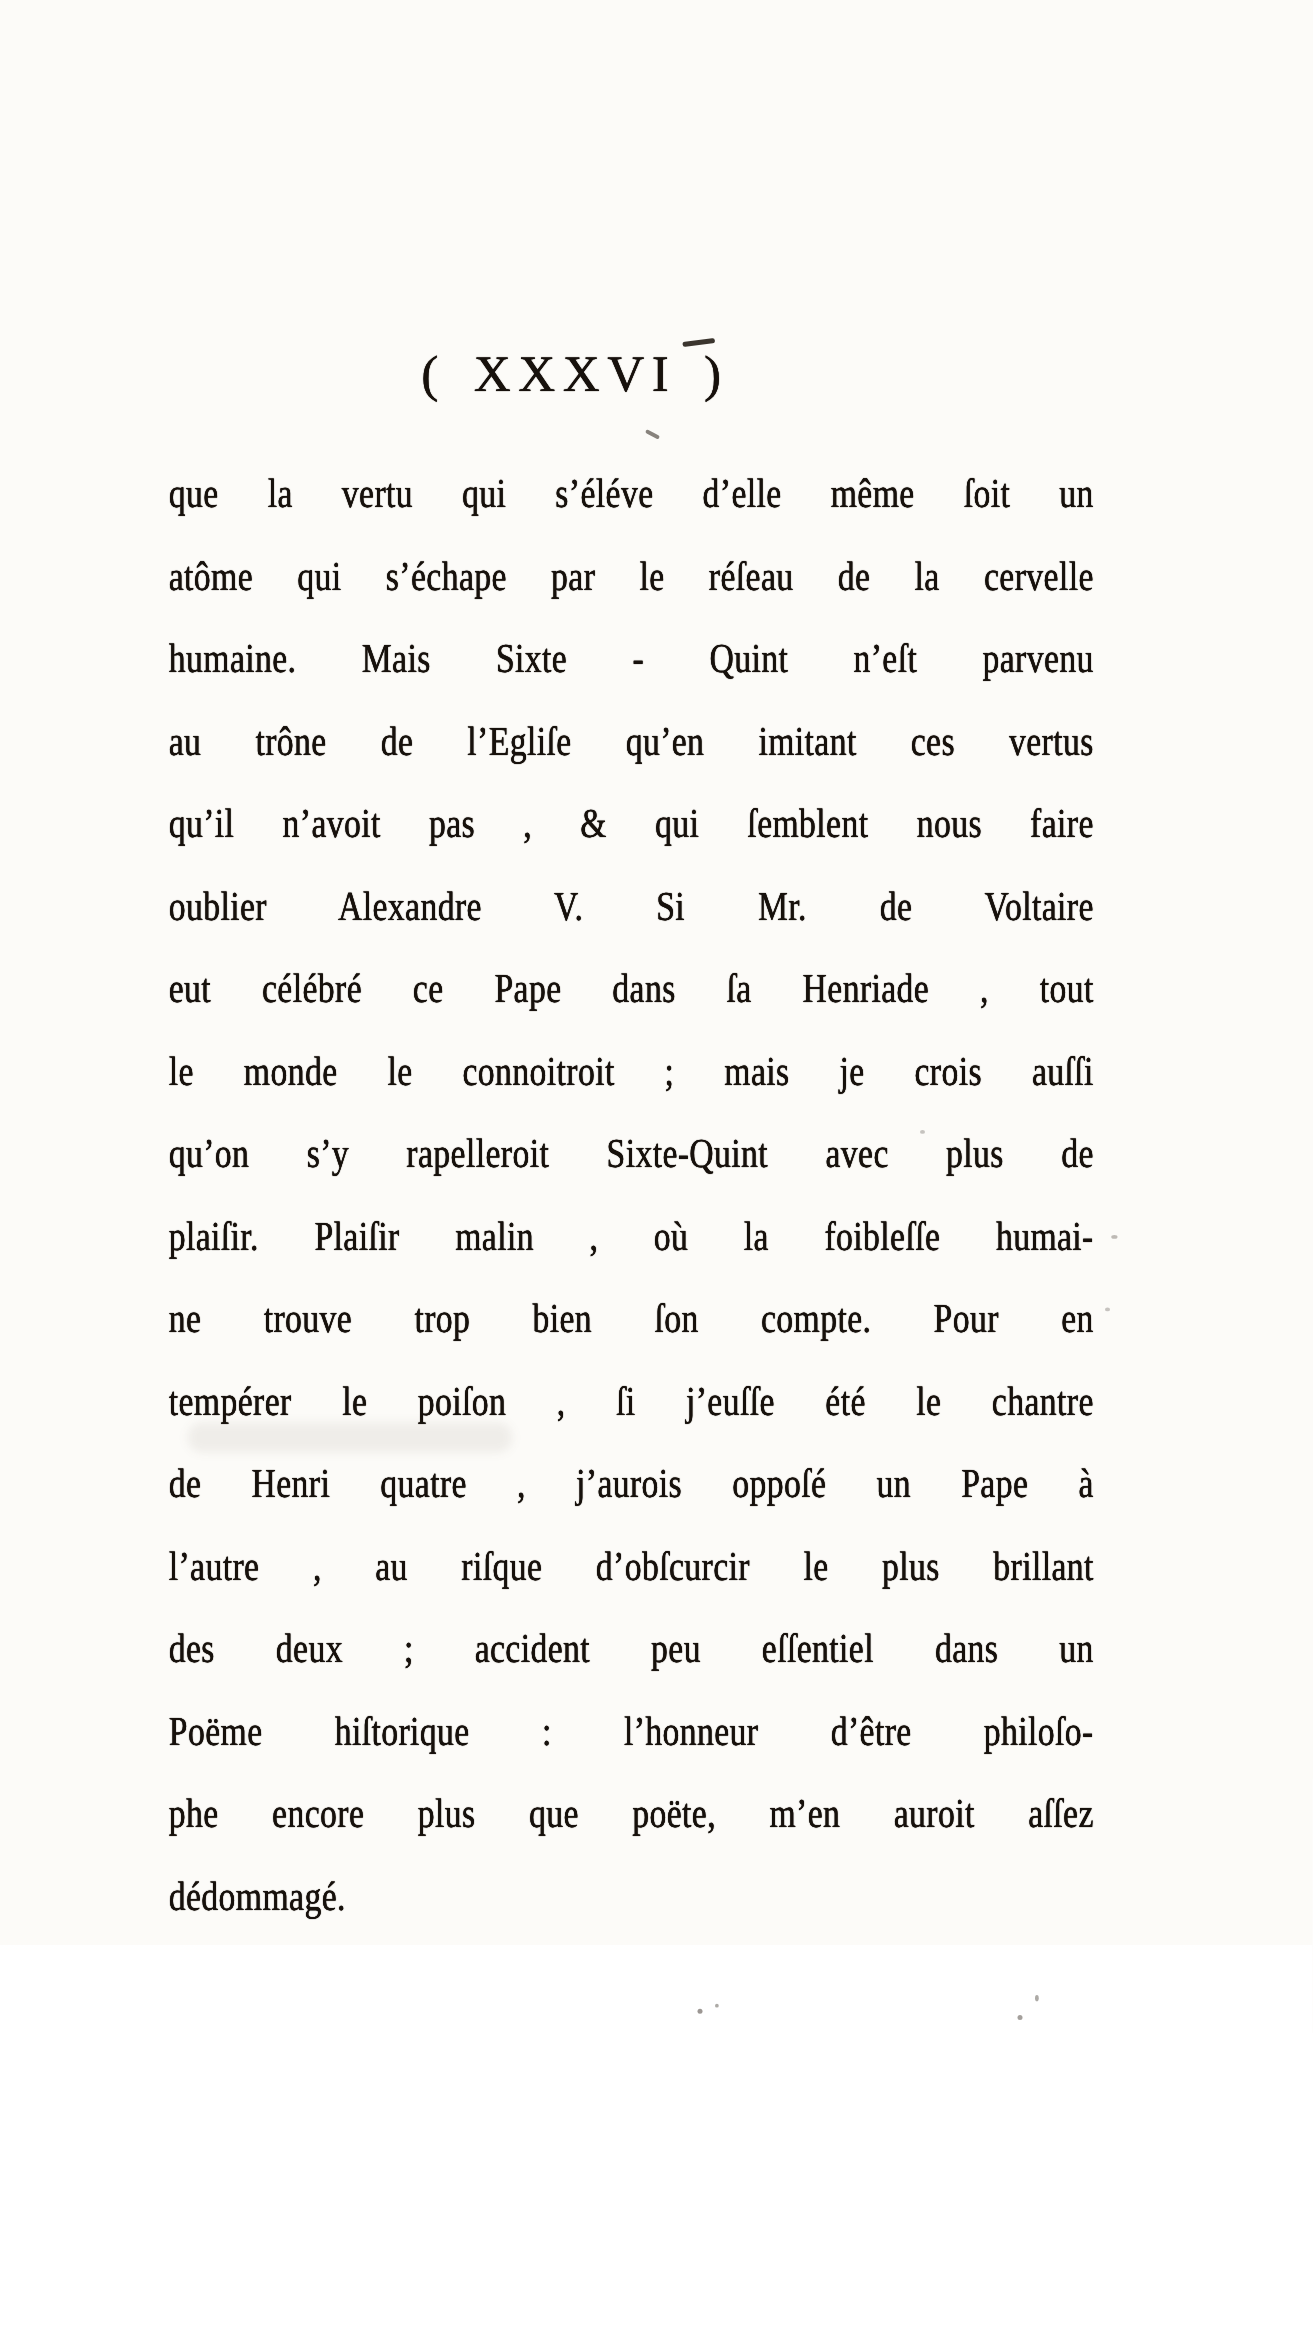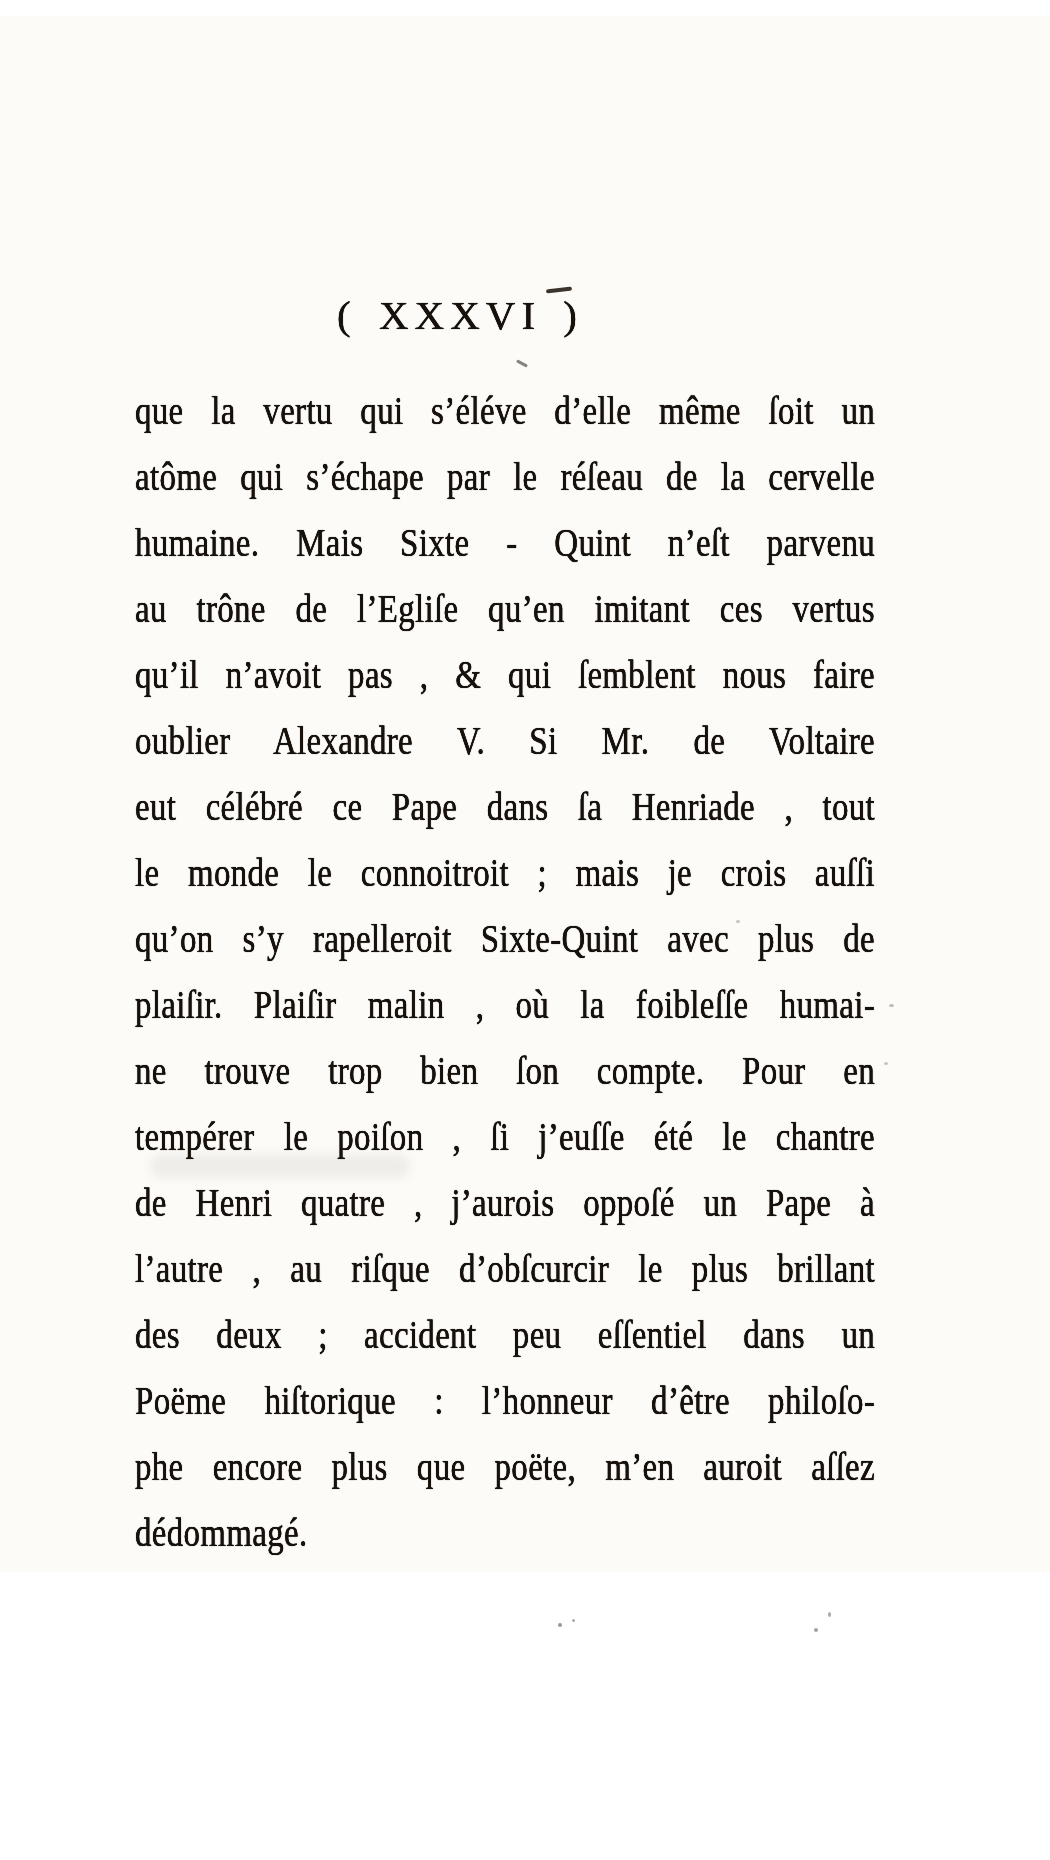--- a/index.html
+++ b/index.html
@@ -5,21 +5,21 @@
   html, body {
     margin: 0;
     padding: 0;
     width: 1050px;
     height: 1860px;
     overflow: hidden;
     font-family: "Liberation Serif", "DejaVu Serif", serif;
   }
   .page {
     position: absolute;
-    left: 0; top: 16px;
+    left: 0; top: 0;
     width: 1050px;
     height: 1556px;
     background: var(--paper, #fcfbf8);
     color: var(--ink, #17110c);
   }
   .header {
     position: absolute;
     top: 268px;
     left: 135px;
     width: 740px;
@@ -40,21 +40,21 @@
     height: 4px;
     background: rgba(25, 18, 10, 0.85);
     border-radius: 2px;
     transform: rotate(-7deg);
   }
   .text-block {
     position: absolute;
     top: 362px;
     left: 135px;
     width: 740px;
-    font-size: 33px;
+    font-size: 27px;
   }
   .line {
     height: 66px;
     line-height: 66px;
     text-align: justify;
     text-align-last: justify;
     transform: scaleY(1.22);
     transform-origin: 50% 50%;
     letter-spacing: 0.3px;
     word-spacing: 1.5px;

